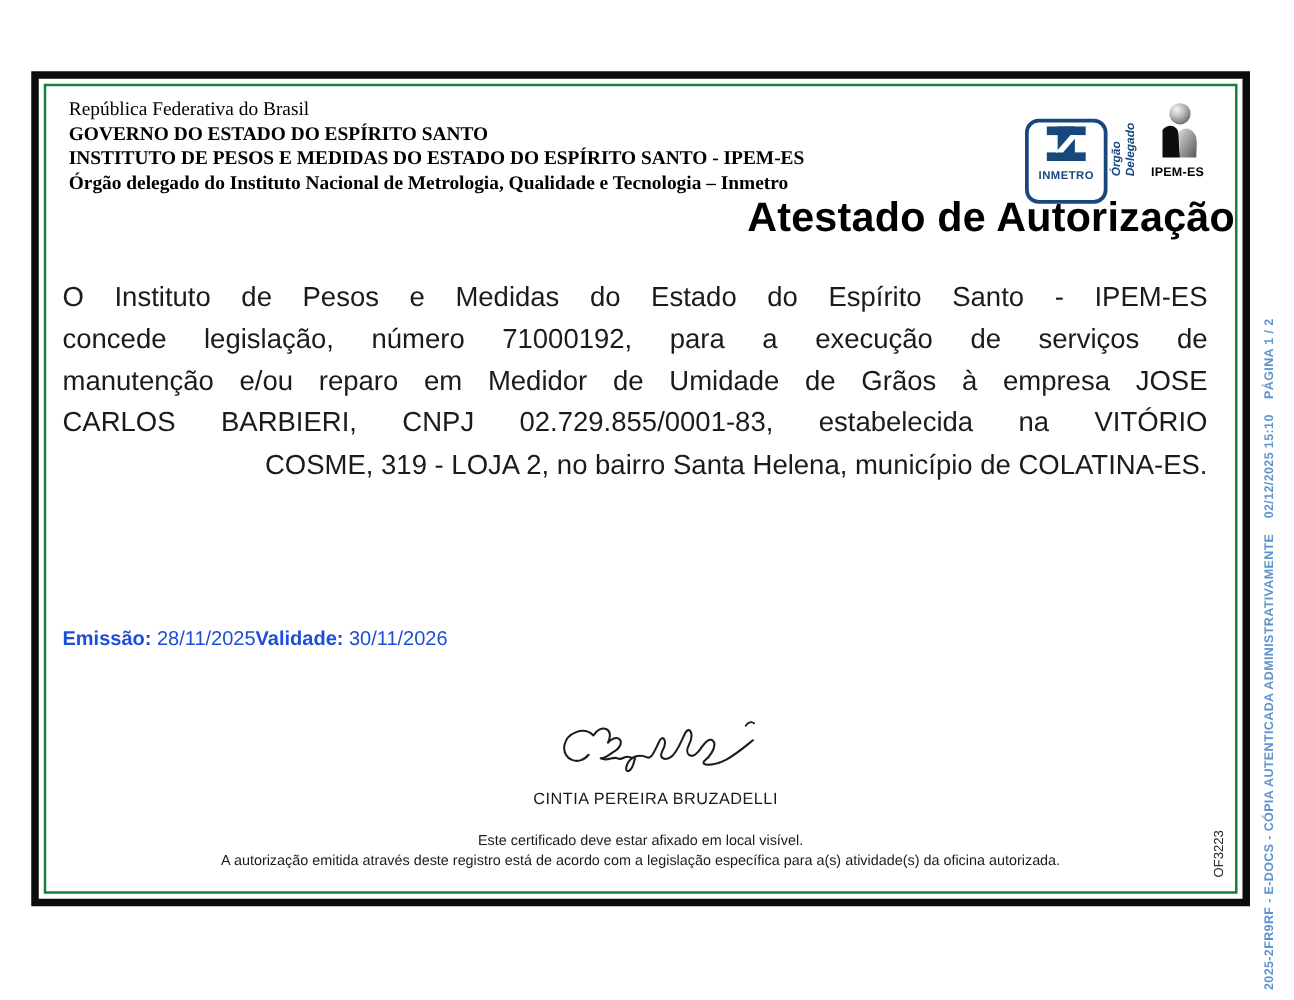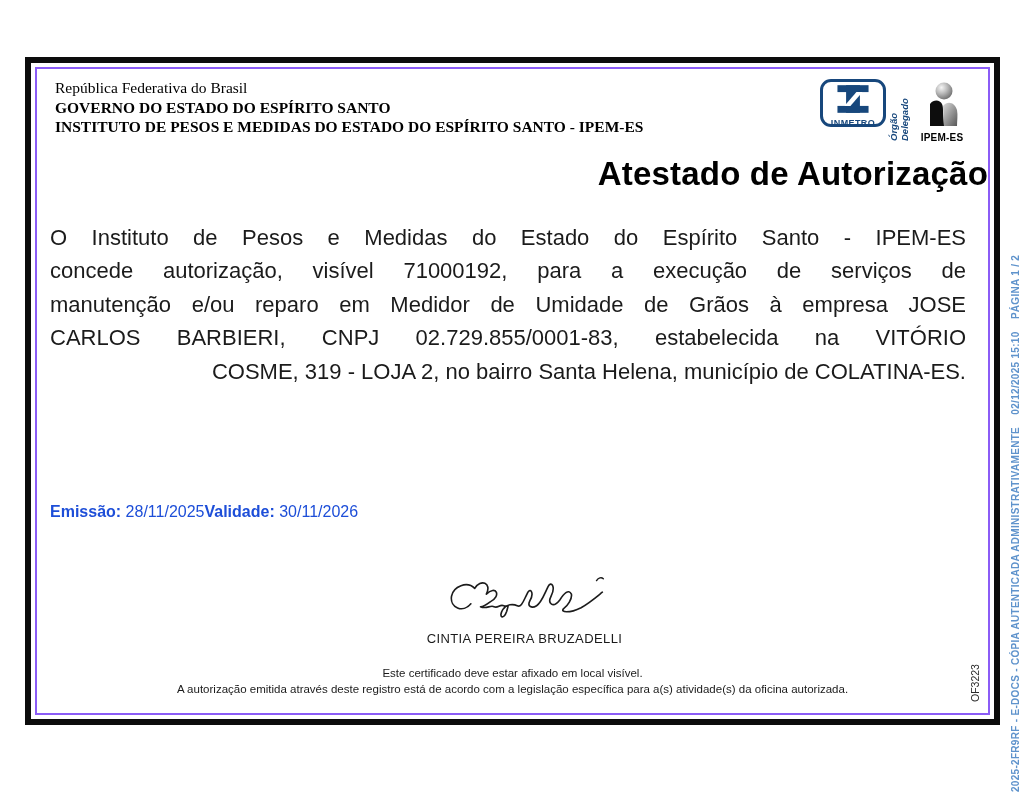--- a/index.html
+++ b/index.html
@@ -7,36 +7,36 @@
   .page {
     position:relative; width:1035px; height:800px; background:#fff;
     font-family:"Liberation Sans", sans-serif; color:#111; overflow:hidden;
   }
   
   .frame-outer {
     position:absolute; left:25px; top:57px; width:975px; height:668px;
     border:6px solid #0c0c0c;
   }
   .frame-inner {
-    position:absolute; inset:4px; border:2px solid #8b5cf6;
+    position:absolute; inset:4px; border:2px solid #15803d;
   }
   .content { position:absolute; inset:0; }
 
   
   .doc-header {
     position:absolute; left:18px; top:9px;
     font-family:"Liberation Serif", serif; font-size:15.5px; line-height:19.5px;
     color:#000; white-space:nowrap;
   }
   .doc-header .h1line { font-weight:normal; }
   .doc-header .hbold  { font-weight:bold; }
 
   
   .inmetro-box {
-    position:absolute; left:783px; top:10px; width:66px; height:48px;
+    position:absolute; left:783px; top:26px; width:66px; height:68px;
     border:3px solid #17477c; border-radius:11px;
     display:flex; flex-direction:column; align-items:center; justify-content:flex-start;
     padding-top:2px; background:#fff;
   }
   .inmetro-label {
     font-size:9px; font-weight:bold; color:#17477c; letter-spacing:0.4px; margin-top:0px;
   }
   .orgao-delegado {
     position:absolute; left:852px; top:72px;
     transform:rotate(-90deg); transform-origin:0 0;
@@ -101,20 +101,21 @@
 <div class="page">
 
   <div class="frame-outer">
     <div class="frame-inner">
       <div class="content">
 
         <div class="doc-header">
           <div class="h1line">República Federativa do Brasil</div>
           <div class="hbold">GOVERNO DO ESTADO DO ESPÍRITO SANTO</div>
           <div class="hbold">INSTITUTO DE PESOS E MEDIDAS DO ESTADO DO ESPÍRITO SANTO - IPEM-ES</div>
+          <div class="hbold">Órgão delegado do Instituto Nacional de Metrologia, Qualidade e Tecnologia – Inmetro</div>
         </div>
 
         <div class="inmetro-box">
           <span>
             <svg width="38" height="30" viewBox="0 0 44 34" aria-hidden="true">
               <rect x="4" y="1" width="36" height="8" fill="#17477c"></rect>
               <rect x="4" y="25" width="36" height="8" fill="#17477c"></rect>
               <rect x="14" y="1" width="16" height="32" fill="#17477c"></rect>
               <polygon points="12,25 26,9 33,9 19,25" fill="#ffffff"></polygon>
             </svg>
@@ -146,21 +147,21 @@
               <path d="M23,24 C28,18 35,21 37,28 C38,33 37,39 37,44 L24,44 Z" fill="url(#bodyG)"></path>
             </svg>
           </span>
           <div class="ipem-label">IPEM-ES</div>
         </div>
 
         <div class="doc-title">Atestado de Autorização</div>
 
         <div class="doc-body">
           <div class="jline">O Instituto de Pesos e Medidas do Estado do Espírito Santo - IPEM-ES</div>
-          <div class="jline">concede autorização, visível 71000192, para a execução de serviços de</div>
+          <div class="jline">concede legislação, número 71000192, para a execução de serviços de</div>
           <div class="jline">manutenção e/ou reparo em Medidor de Umidade de Grãos à empresa JOSE</div>
           <div class="jline">CARLOS BARBIERI, CNPJ 02.729.855/0001-83, estabelecida na VITÓRIO</div>
           <div class="nline">COSME, 319 - LOJA 2, no bairro Santa Helena, município de COLATINA-ES.</div>
         </div>
 
         <div class="dates-row">
           <div>
             <b>Emissão:</b>
             <span class="val">28/11/2025</span>
           </div>

